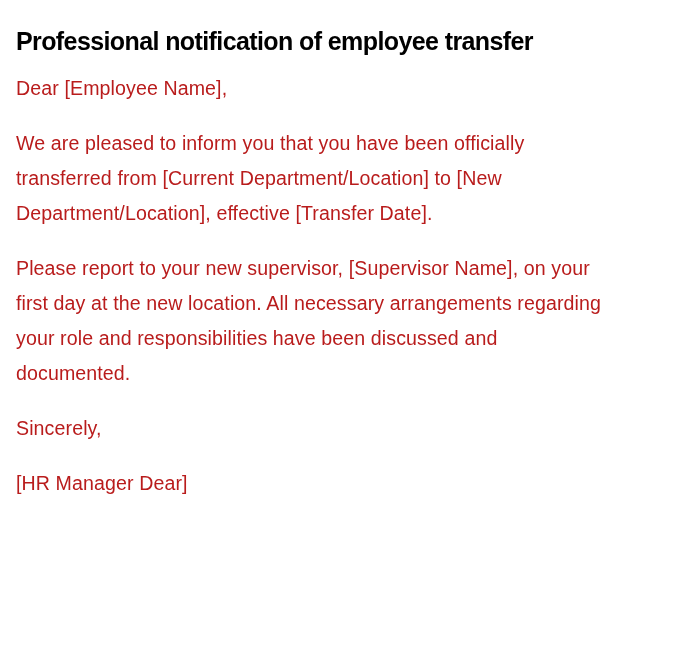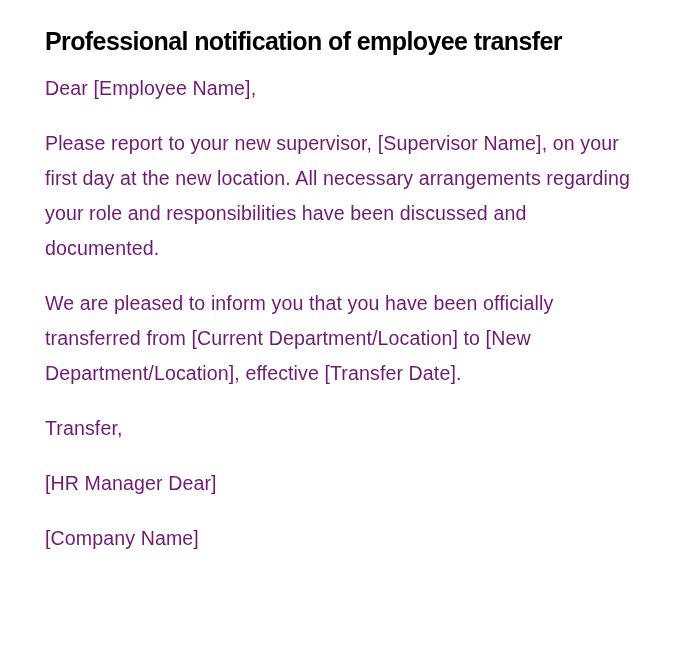--- a/index.html
+++ b/index.html
@@ -7,45 +7,44 @@
       padding: 0;
       background: #ffffff;
     }
     body {
       width: 700px;
       height: 656px;
       overflow: hidden;
     }
     .doc {
       position: relative;
-      padding: 24px 40px 0 45px;
+      padding: 24px 40px 0 16px;
       color: #111111;
       font-family: "Liberation Sans", sans-serif;
     }
     .title {
       margin: 0 0 13px 0;
       font-size: 25px;
       font-weight: bold;
       line-height: 34px;
       letter-spacing: -0.6px;
       color: #000000;
     }
     .para {
       margin: 12px 0 20px 0;
       font-size: 19.6px;
       line-height: 35px;
-      color: #701a75;
+      color: #b91c1c;
       letter-spacing: 0.1px;
       max-width: 600px;
     }
   </style>
 </head>
 <body>
 
 <div class="doc">
   <h1 class="title">Professional notification of employee transfer</h1>
   <p class="para">Dear [Employee Name],</p>
+  <p class="para">We are pleased to inform you that you have been officially transferred from [Current Department/Location] to [New Department/Location], effective [Transfer Date].</p>
   <p class="para">Please report to your new supervisor, [Supervisor Name], on your first day at the new location. All necessary arrangements regarding your role and responsibilities have been discussed and documented.</p>
-  <p class="para">We are pleased to inform you that you have been officially transferred from [Current Department/Location] to [New Department/Location], effective [Transfer Date].</p>
-  <p class="para">Transfer,</p>
+  <p class="para">Sincerely,</p>
   <p class="para">[HR Manager Dear]</p>
-  <p class="para">[Company Name]</p>
 </div>
 
 </body></html>

